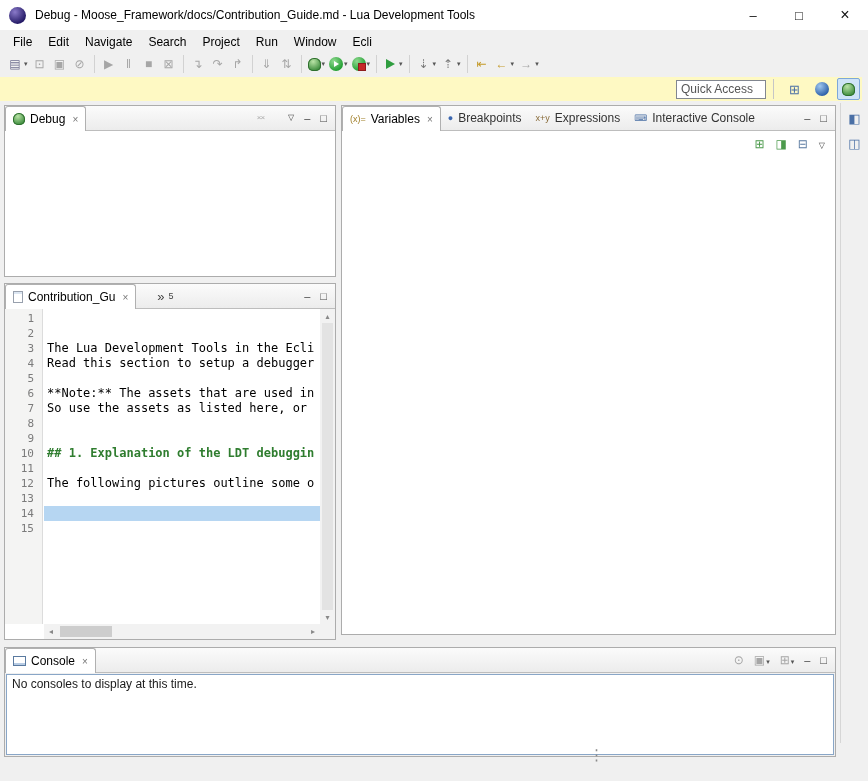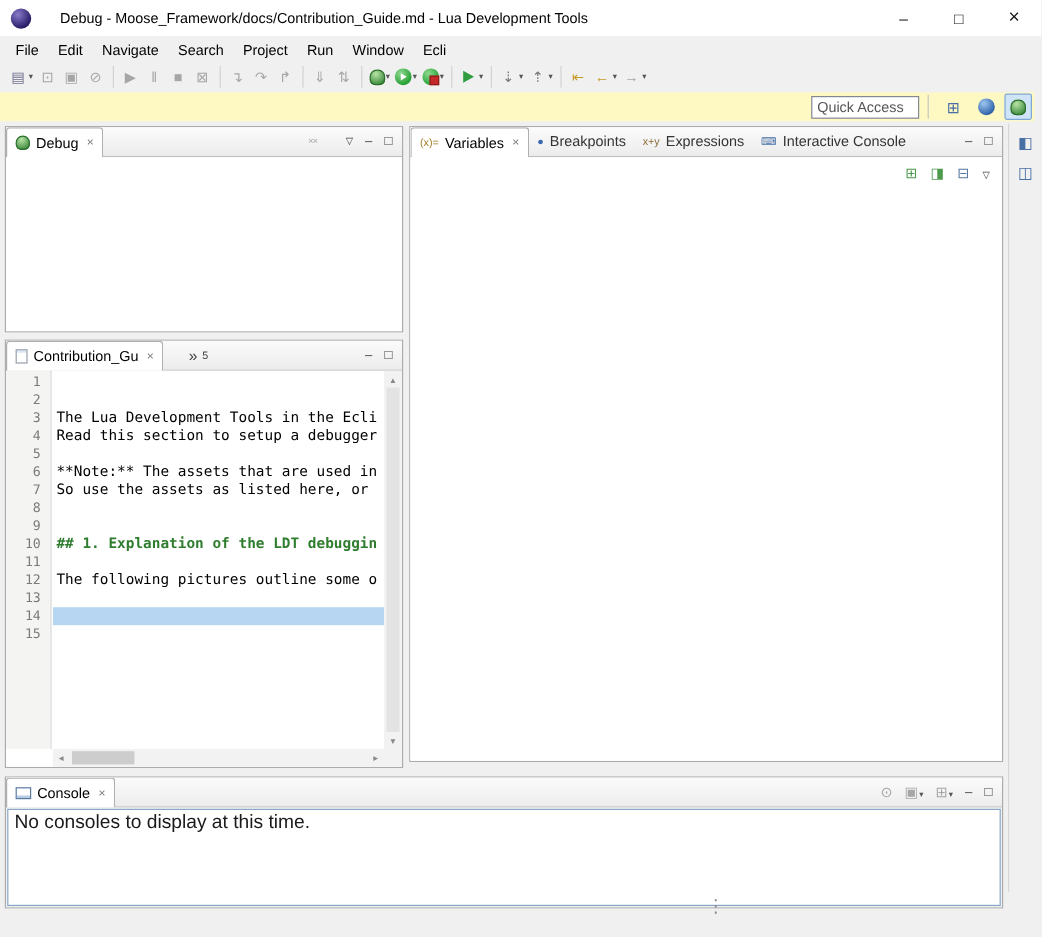--- a/index.html
+++ b/index.html
@@ -3,21 +3,21 @@
 <meta charset="utf-8">
 <style>
   * { margin:0; padding:0; box-sizing:border-box; }
   html,body { font-family:"Liberation Sans",sans-serif; font-size:12px; color:#000; background:#f0f0f0; }
   .window { position:relative; width:868px; height:781px; background:#f0f0f0; overflow:hidden; }
 
   
   .titlebar { position:absolute; left:0; top:0; right:0; height:30px; background:#fff; display:flex; align-items:center; }
   .app-icon { width:17px; height:17px; margin-left:9px; border-radius:50%;
               background:radial-gradient(circle at 35% 30%, #8a7ac9, #241a66 72%); }
-  .title-text { margin-left:24px; font-size:12px; white-space:nowrap; }
+  .title-text { margin-left:9px; font-size:12px; white-space:nowrap; }
   .win-btns { margin-left:auto; display:flex; height:100%; }
   .win-btn { width:46px; height:100%; display:flex; align-items:center; justify-content:center; font-size:13px; color:#111; }
 
   
   .menubar { position:absolute; top:30px; left:0; right:0; height:21px; display:flex; align-items:flex-end; padding-left:5px; background:#f0f0f0; }
   .menu-item { padding:2px 8px; cursor:default; }
 
   
   .toolbar { position:absolute; top:51px; left:0; right:0; height:26px; display:flex; align-items:center; padding-left:5px; background:#f0f0f0; }
   .tb-btn { display:flex; align-items:center; height:22px; padding:0 2px; }
@@ -98,21 +98,21 @@
   .vsb .arr.top { top:0; } .vsb .arr.bot { bottom:0; }
   .vthumb { position:absolute; left:2px; right:2px; top:14px; bottom:14px; background:#e3e3e3; }
   .hsb { position:absolute; left:39px; right:15px; bottom:0; height:15px; background:#f2f2f2; }
   .harr { position:absolute; top:0; width:14px; height:15px; display:flex; align-items:center; justify-content:center; font-size:8px; color:#888; }
   .harr.left { left:0; } .harr.right { right:0; }
   .hthumb { position:absolute; left:16px; top:2px; height:11px; width:52px; background:#cdcdcd; }
   .sb-corner { position:absolute; right:0; bottom:0; width:15px; height:15px; background:#f2f2f2; }
 
   
   .console-body { position:absolute; left:0; right:0; top:25px; bottom:0; background:#f0f0f0; padding:1px; }
-  .console-inner { width:100%; height:100%; background:#fff; border:1px solid #89a6c7; padding:2px 5px; font-size:16px; color:#1a1a1a; }
+  .console-inner { width:100%; height:100%; background:#fff; border:1px solid #89a6c7; padding:2px 5px; font-size:12px; color:#1a1a1a; }
 
   
   .right-trim { position:absolute; right:0; top:103px; width:28px; height:640px; border-left:1px solid #d6d6d6;
                 display:flex; flex-direction:column; align-items:center; padding-top:8px; gap:10px; background:#f0f0f0; }
   .trim-ic { font-size:13px; color:#4a6fa5; }
   .grip { position:absolute; left:589px; top:746px; font-size:15px; color:#8a8a8a; }
 </style>
 </head>
 <body>
 

